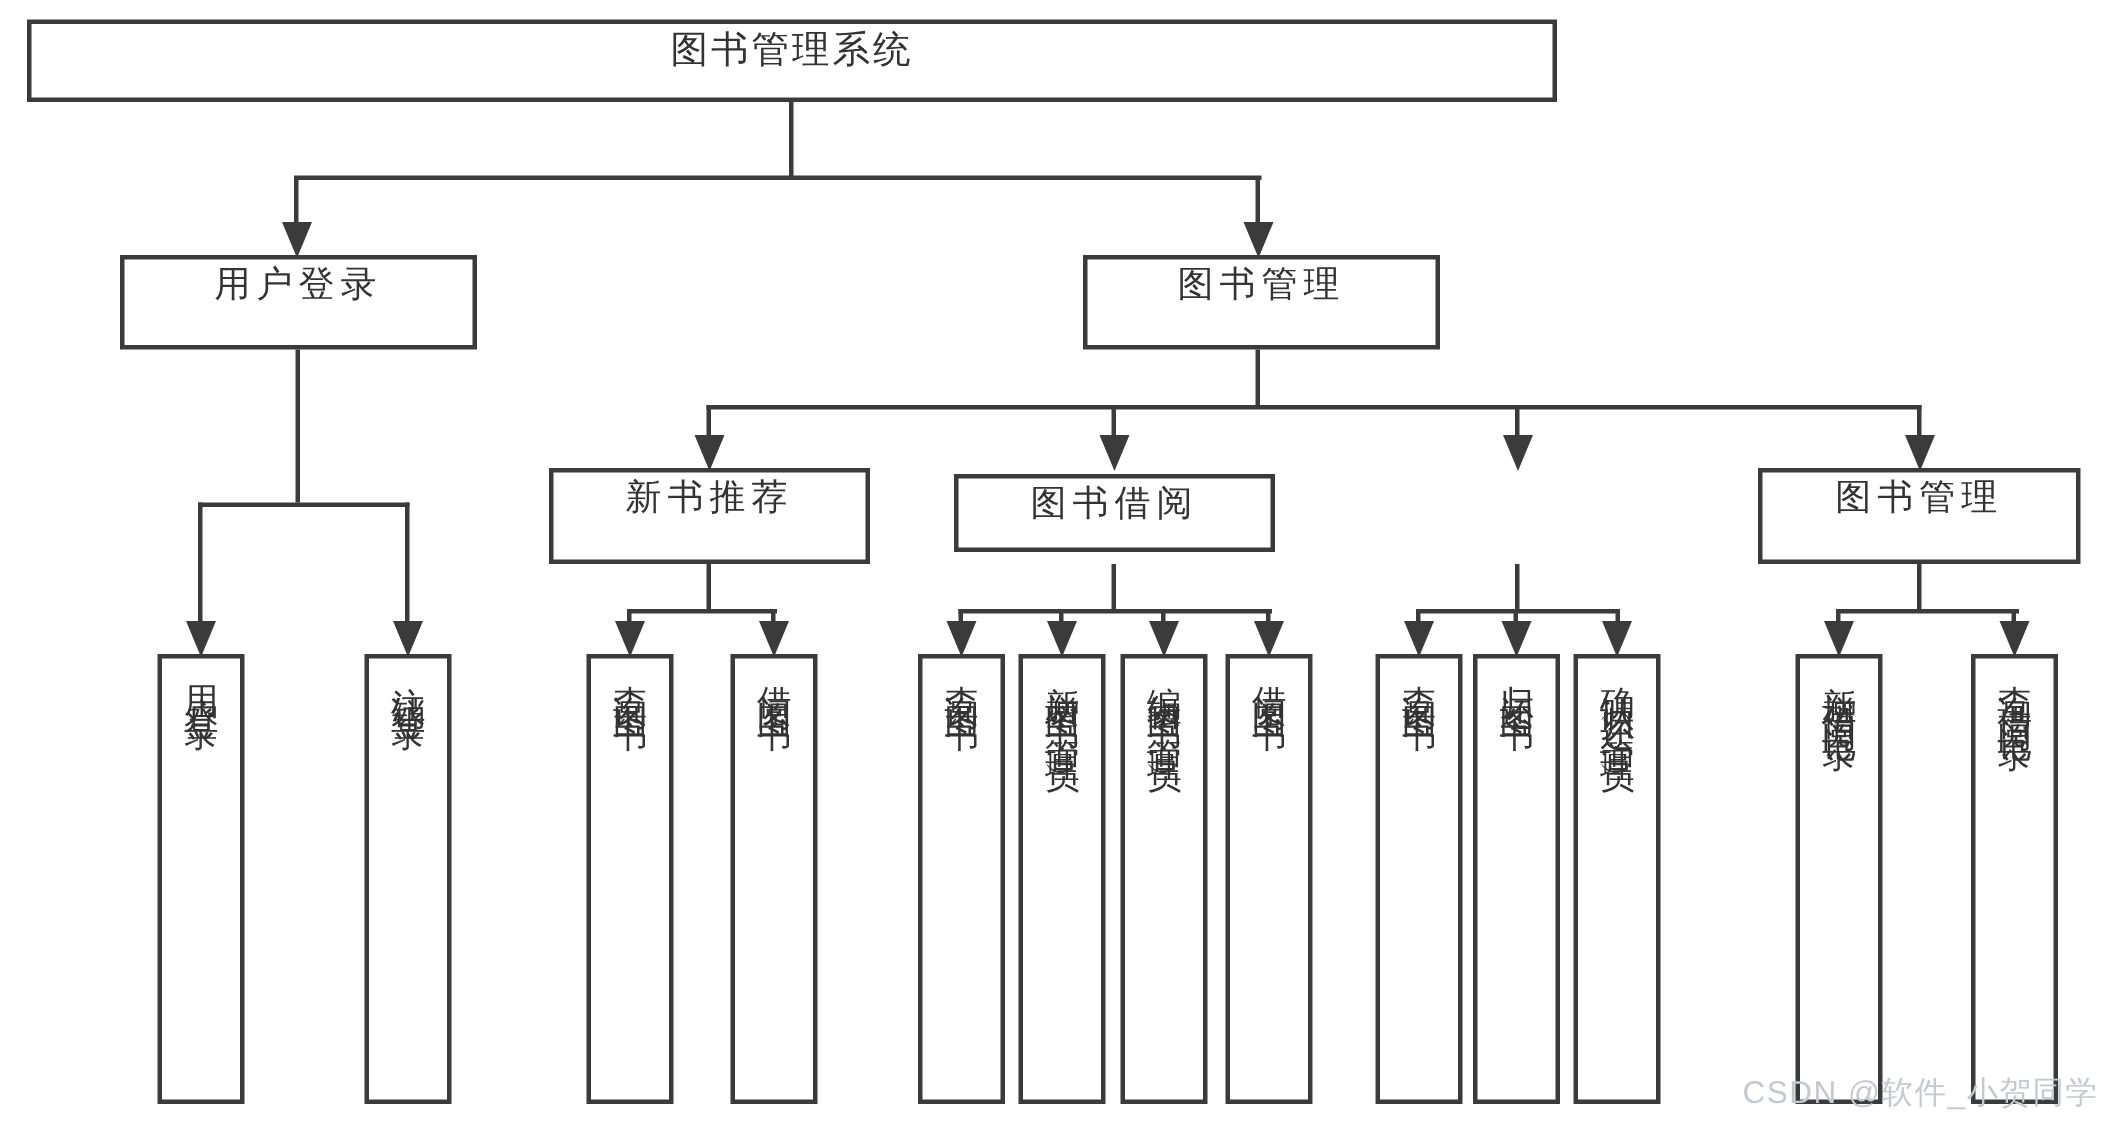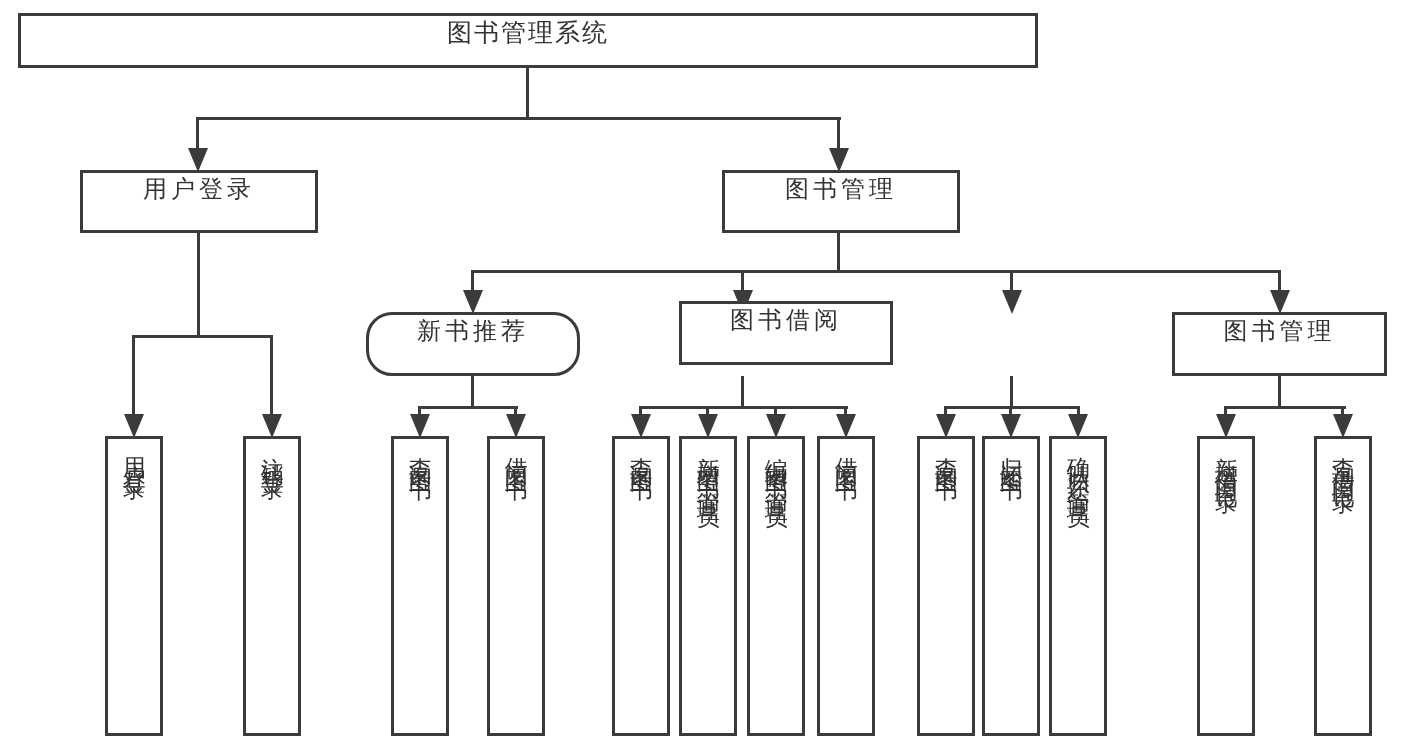--- a/index.html
+++ b/index.html
@@ -90,24 +90,24 @@
   <div class="hline" style="left:471px;  top:270px; width:810px;"></div>
   <div class="vline" style="left:471px;  top:270px; height:22px;"></div>
   <div class="arrow" style="left:463px;  top:290px;"></div>
   <div class="vline" style="left:741px;  top:270px; height:22px;"></div>
   <div class="arrow" style="left:733px;  top:290px;"></div>
   <div class="vline" style="left:1010px; top:270px; height:22px;"></div>
   <div class="arrow" style="left:1002px; top:290px;"></div>
   <div class="vline" style="left:1278px; top:270px; height:22px;"></div>
   <div class="arrow" style="left:1270px; top:290px;"></div>
 
-  <div class="box h-box" style="left:366px; top:312px; width:214px; height:64px;border-radius:26px;">
+  <div class="box h-box" style="left:366px; top:312px; width:214px; height:64px;">
     <span>新书推荐</span>
   </div>
-  <div class="box h-box" style="left:636px; top:301px; width:214px; height:64px;margin-left:43px;">
+  <div class="box h-box" style="left:636px; top:316px; width:214px; height:52px;">
     <span>图书借阅</span>
   </div>
   <div class="box h-box" style="left:1172px; top:312px; width:215px; height:64px;">
     <span>图书管理</span>
   </div>
 
   <div class="vline" style="left:471px; top:376px; height:30px;"></div>
   <div class="hline" style="left:418px; top:406px; width:100px;"></div>
   <div class="vline" style="left:418px; top:406px; height:10px;"></div>
   <div class="arrow" style="left:410px; top:414px;"></div>
@@ -178,14 +178,15 @@
     <span>确认归还（管理员）</span>
   </div>
 
   <div class="box leaf-box" style="left:1197px; top:436px; width:58px; height:300px;">
     <span>新增借阅记录</span>
   </div>
   <div class="box leaf-box" style="left:1314px; top:436px; width:58px; height:300px;">
     <span>查询借阅记录</span>
   </div>
 
+  <div class="watermark">CSDN @软件_小贺同学</div>
 
 </div>
 
 </body></html>

